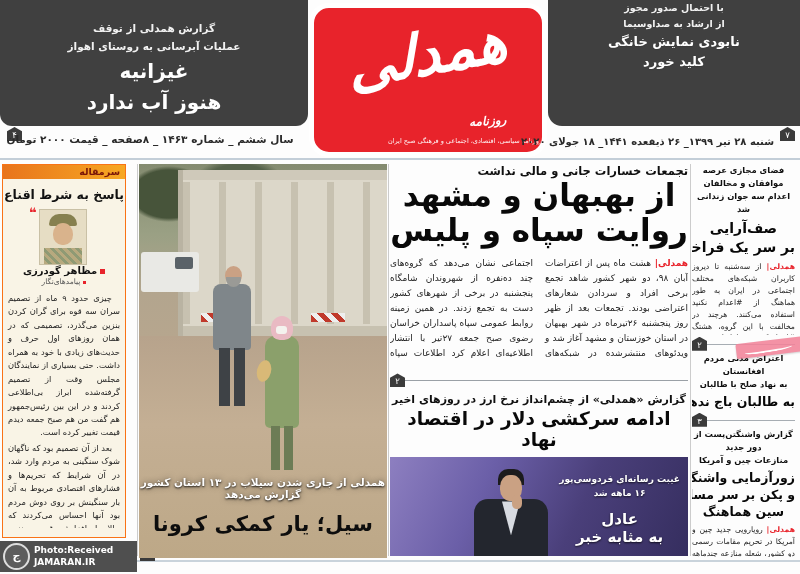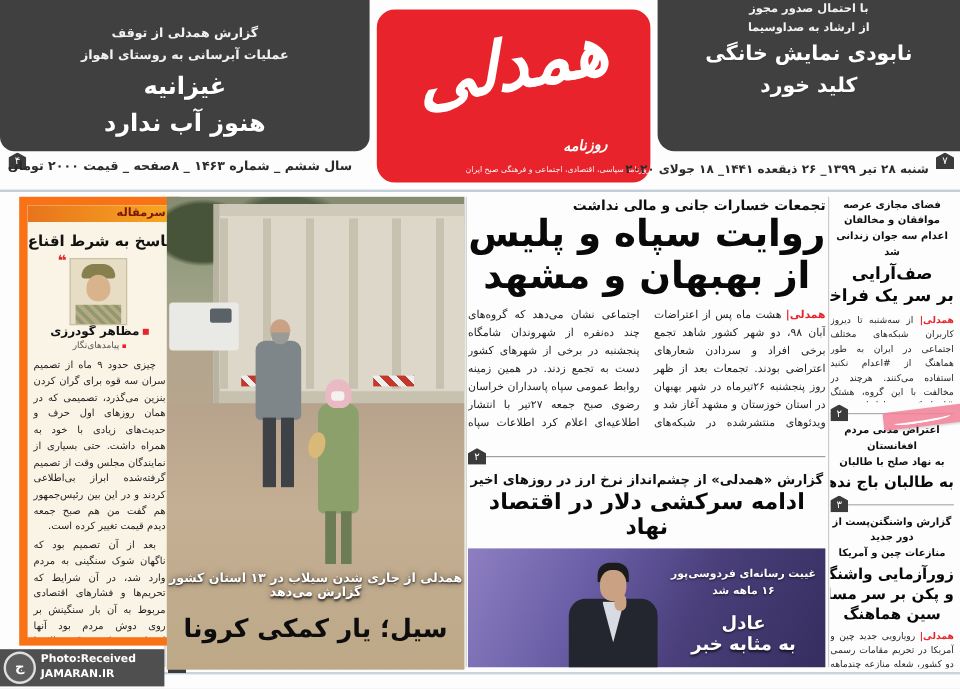--- a/index.html
+++ b/index.html
@@ -7,21 +7,21 @@
         font-family:"DejaVu Sans",sans-serif;direction:rtl;overflow:hidden;}
   .abs{position:absolute;}
 
   
   .teaser{background:#404040;color:#fff;text-align:center;box-sizing:border-box;}
   .teaser-left{left:0;top:0;width:308px;height:126px;border-radius:0 0 12px 12px;padding-top:20px;}
   .teaser-right{right:0;top:0;width:252px;height:126px;border-radius:0 0 0 14px;}
   .t-kicker{font-size:10.5px;line-height:1.7;font-weight:bold;opacity:.93;}
   .t-title{font-size:20px;line-height:1.55;font-weight:bold;text-shadow:0 1px 1px rgba(0,0,0,.08);}
   .teaser-right .t-kicker{font-size:9.5px;}
-  .teaser-right .t-title{font-size:17px;}
+  .teaser-right .t-title{font-size:13px;}
 
   .masthead{left:309px;top:3px;width:238px;height:154px;background:#e8232b;
             border:5px solid #fff;border-radius:20px;box-sizing:border-box;overflow:hidden;}
   .logo{position:absolute;top:12px;right:0;width:100%;text-align:center;color:#fff;
         font-size:58px;font-weight:bold;font-style:italic;transform:rotate(-10deg) skewX(-6deg);}
   .logo-sub{position:absolute;bottom:24px;right:36px;color:#fff;font-size:12px;
             font-style:italic;font-weight:bold;transform:rotate(-4deg);}
   .logo-tagline{position:absolute;bottom:7px;right:0;width:100%;
                 color:#fff;font-size:6.5px;letter-spacing:.2px;opacity:.95;}
 
@@ -33,22 +33,22 @@
   .infobar-issue{left:0;top:133px;width:300px;text-align:center;font-size:10.5px;
                  font-weight:bold;color:#2a2a2a;}
   .infobar-date{right:26px;top:136px;font-size:10px;font-weight:bold;color:#2a2a2a;}
   .header-rule{left:0;top:158px;width:800px;height:2px;background:#c3ced8;}
 
   
   .vrule{width:1px;background:#cccccc;top:164px;height:392px;}
   .bottom-rule{left:0;top:560px;width:800px;height:2px;background:#c9d3db;}
 
   
-  .editorial{left:16px;top:164px;width:134px;height:374px;background:#f9f4e6;
-             border:7px solid #f97316;box-sizing:border-box;overflow:hidden;}
+  .editorial{left:2px;top:164px;width:124px;height:374px;background:#f9f4e6;
+             border:1px solid #f97316;box-sizing:border-box;overflow:hidden;}
   .ed-bar{height:14px;background:linear-gradient(90deg,#e8741c,#f7a823);position:relative;}
   .ed-bar span{position:absolute;right:5px;top:1px;font-size:9.5px;font-weight:bold;color:#7a1608;}
   .ed-title{margin-top:8px;text-align:center;font-size:12.5px;font-weight:bold;color:#111;}
   .ed-photo-wrap{position:relative;width:46px;height:54px;margin:7px auto 2px;}
   .ed-photo{width:46px;height:54px;background:#e6ddc4;border:1px solid #c9c0a5;position:relative;overflow:hidden;}
   .ed-cap{position:absolute;top:4px;left:9px;width:28px;height:12px;background:#86804f;border-radius:10px 10px 2px 2px;}
   .ed-face{position:absolute;top:13px;left:13px;width:20px;height:22px;background:#d9b38c;border-radius:50% 50% 45% 45%;}
   .ed-shirt{position:absolute;bottom:0;left:4px;width:38px;height:16px;
             background:repeating-linear-gradient(45deg,#b7a97e 0 3px,#8f9a74 3px 6px);}
   .quote-icon{position:absolute;top:-4px;left:-12px;color:#e8232b;font-size:13px;font-weight:bold;}
@@ -235,22 +235,22 @@
     <div class="ph-woman-mask"></div>
     <div class="ph-bread"></div>
     <div class="ph-woman-legs"></div>
     <div class="flood-kicker">همدلی از جاری شدن سیلاب در ۱۳ استان کشور گزارش می‌دهد</div>
     <div class="flood-headline">سیل؛ یار کمکی کرونا</div>
   </div>
 
   <div class="abs center-col">
     <div class="c-kicker">تجمعات خسارات جانی و مالی نداشت</div>
     <div class="c-headline">
+      <div>از بهبهان و مشهد</div>
       <div>روایت سپاه و پلیس</div>
-      <div>از بهبهان و مشهد</div>
     </div>
     <div class="c-body">
       <span class="lead-red">همدلی|</span><span> هشت ماه پس از اعتراضات آبان ۹۸، دو شهر کشور شاهد تجمع برخی افراد و سردادن شعارهای اعتراضی بودند. تجمعات بعد از ظهر روز پنجشنبه ۲۶تیرماه در شهر بهبهان در استان خوزستان و مشهد آغاز شد و ویدئوهای منتشرشده در شبکه‌های اجتماعی نشان می‌دهد که گروه‌های چند ده‌نفره از شهروندان شامگاه</span><span> پنجشنبه در برخی از شهرهای کشور دست به تجمع زدند. در همین زمینه روابط عمومی سپاه پاسداران خراسان رضوی صبح جمعه ۲۷تیر با انتشار اطلاعیه‌ای اعلام کرد اطلاعات سپاه تعدادی از شهروندان را که با فراخوان‌هایی مردم را به برگزاری تجمعات و اعتراضات خیابانی دعوت می‌کردند بازداشت کرده است.</span>
     </div>
     <div class="rule">
       <div class="badge">۲</div>
     </div>
 
     <div class="c-kicker2">گزارش «همدلی» از چشم‌انداز نرخ ارز در روزهای اخیر</div>
     <div class="c-headline2">ادامه سرکشی دلار در اقتصاد نهاد</div>

